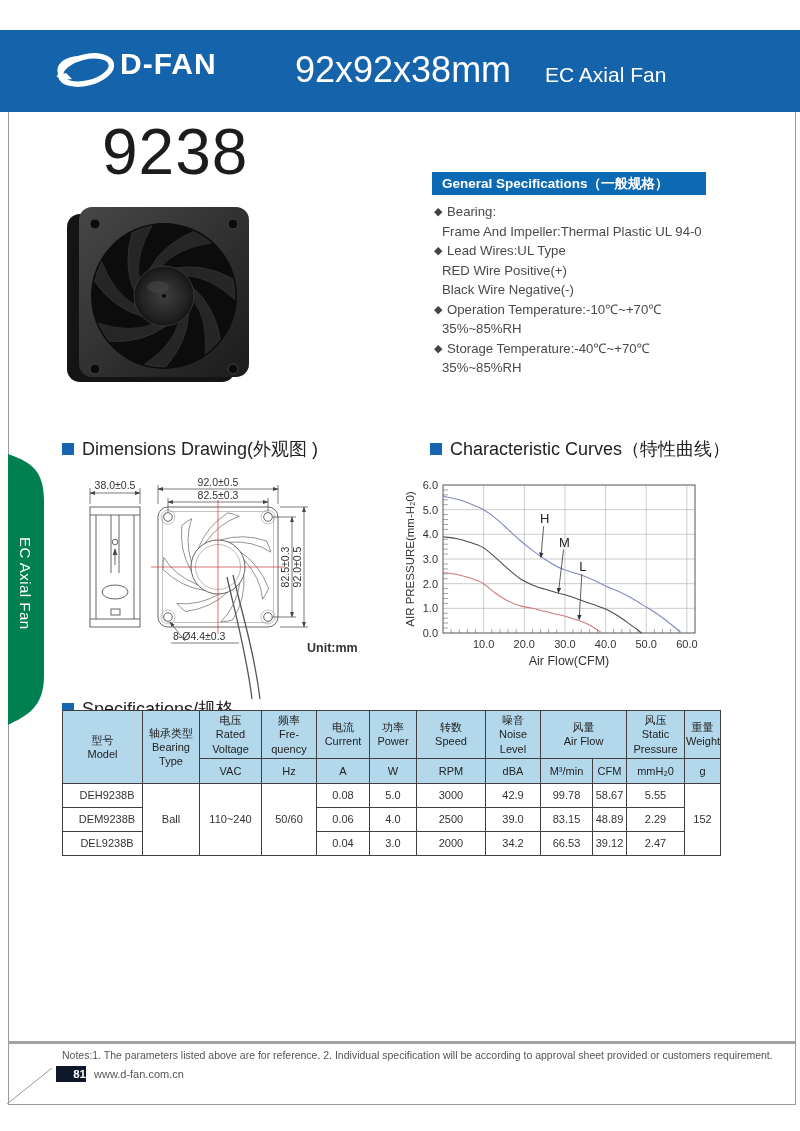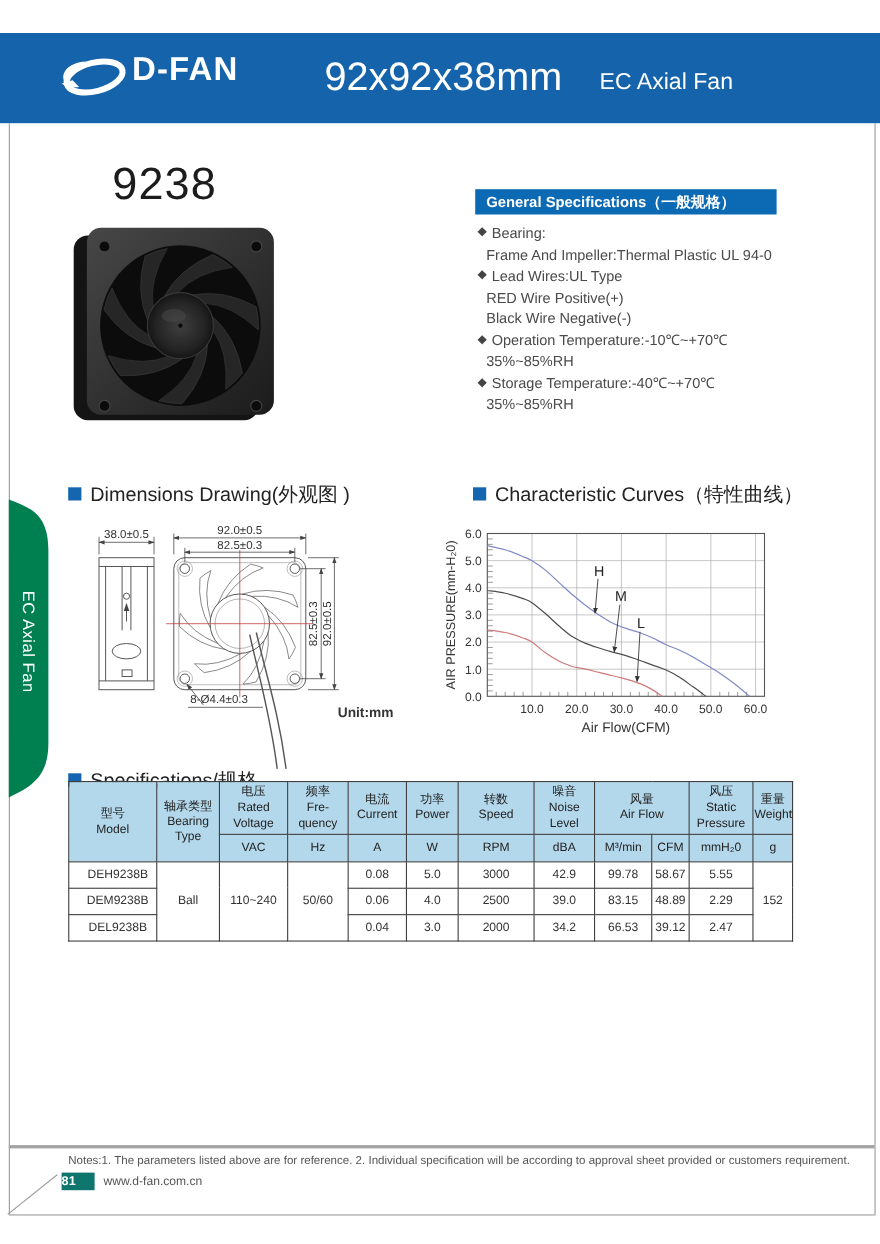--- a/index.html
+++ b/index.html
@@ -14,21 +14,21 @@
   
   .b-left,.b-right{position:absolute;top:112px;width:1px;height:992px;background:#9a9a9a;}
   .b-left{left:8px}.b-right{left:795px}
   .b-bottom{position:absolute;left:8px;top:1104px;width:788px;height:1px;background:#9a9a9a;}
   .corner-svg{position:absolute;left:0;top:1062px;}
   
   .side-tab{position:absolute;left:0;top:452px;}
   .tab-label{position:absolute;left:17px;top:537px;writing-mode:vertical-rl;color:#fff;
              font-size:15px;letter-spacing:.5px;}
   
-  .model-title{position:absolute;left:102px;top:144px;font-size:41px;color:#1c1c1c;letter-spacing:1px;}
+  .model-title{position:absolute;left:102px;top:115px;font-size:64px;color:#1c1c1c;letter-spacing:1px;}
   .fan-photo{position:absolute;left:62px;top:198px;}
   
   .gs-bar{position:absolute;left:432px;top:172px;width:274px;height:23px;background:#0c6ab4;
           color:#fff;font-size:13.5px;font-weight:700;line-height:23px;padding-left:10px;box-sizing:border-box;}
   .gs-list{position:absolute;left:434px;top:202px;width:300px;font-size:13.2px;color:#4a4a4a;}
   .gs-line{display:flex;line-height:19.5px;}
   .gs-bullet{width:13px;flex:none;font-size:11px;color:#444;}
   .gs-line.cont .gs-bullet{width:8px;}
   
   .sec-title{position:absolute;display:flex;align-items:center;gap:8px;font-size:18px;color:#222;}
@@ -45,22 +45,22 @@
   #spec-table th,#spec-table td{border:1px solid #3f3f3f;text-align:center;padding:0;}
   #spec-table thead th{background:#b3d8ec;font-weight:400;font-size:11px;color:#222;
                        white-space:pre-line;line-height:1.3;padding:2px 1px;}
   #spec-table thead tr:first-child th{height:40px;}
   #spec-table thead tr.units th{height:20px;}
   #spec-table tbody td{height:23px;font-size:11px;color:#333;}
   #spec-table tbody td.model{text-align:center;padding-left:9px;}
   
   .notes-sep{position:absolute;left:8px;top:1041px;width:787px;height:3px;background:#a3a3a3;}
   .notes{position:absolute;left:62px;top:1049px;width:720px;font-size:10.5px;color:#555;}
-  .page-badge{position:absolute;left:56px;top:1066px;width:30px;height:16px;background:#0f766e;color:#fff;
-              font-size:11.5px;font-weight:700;text-align:left;line-height:16px;}
+  .page-badge{position:absolute;left:56px;top:1066px;width:30px;height:16px;background:#0f172a;color:#fff;
+              font-size:11.5px;font-weight:700;text-align:right;line-height:16px;}
   .website{position:absolute;left:94px;top:1068px;font-size:11px;color:#555;}
   svg text{font-family:"Liberation Sans",sans-serif;}
 </style>
 </head>
 <body>
 
 <div class="page">
 
   <div class="band">
     <svg class="logo" width="66" height="48" viewBox="0 0 66 48">

